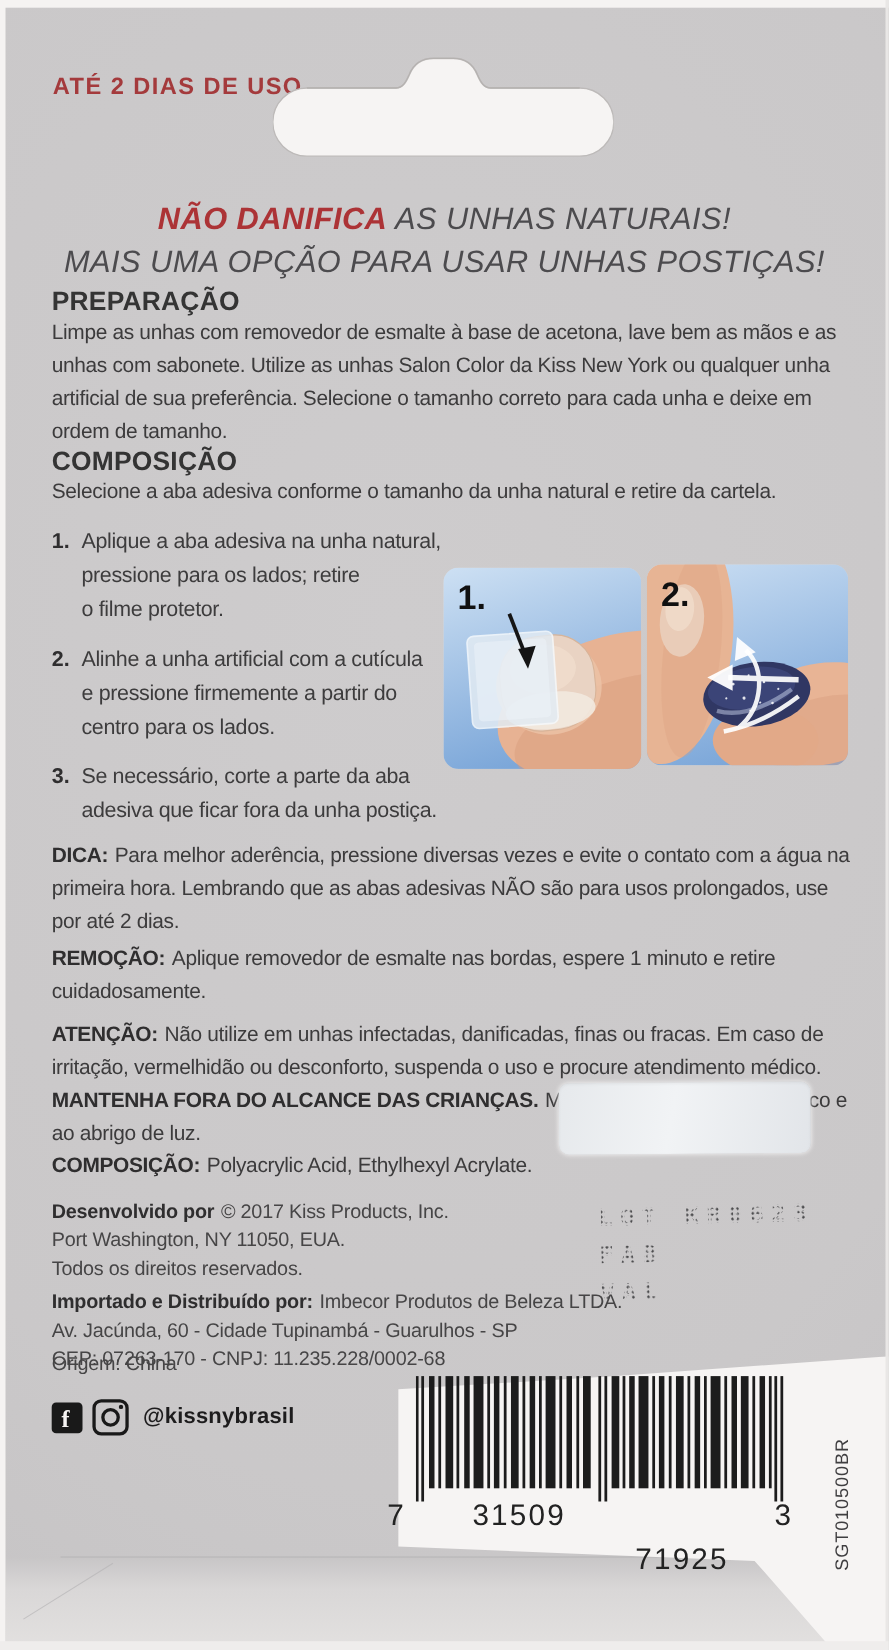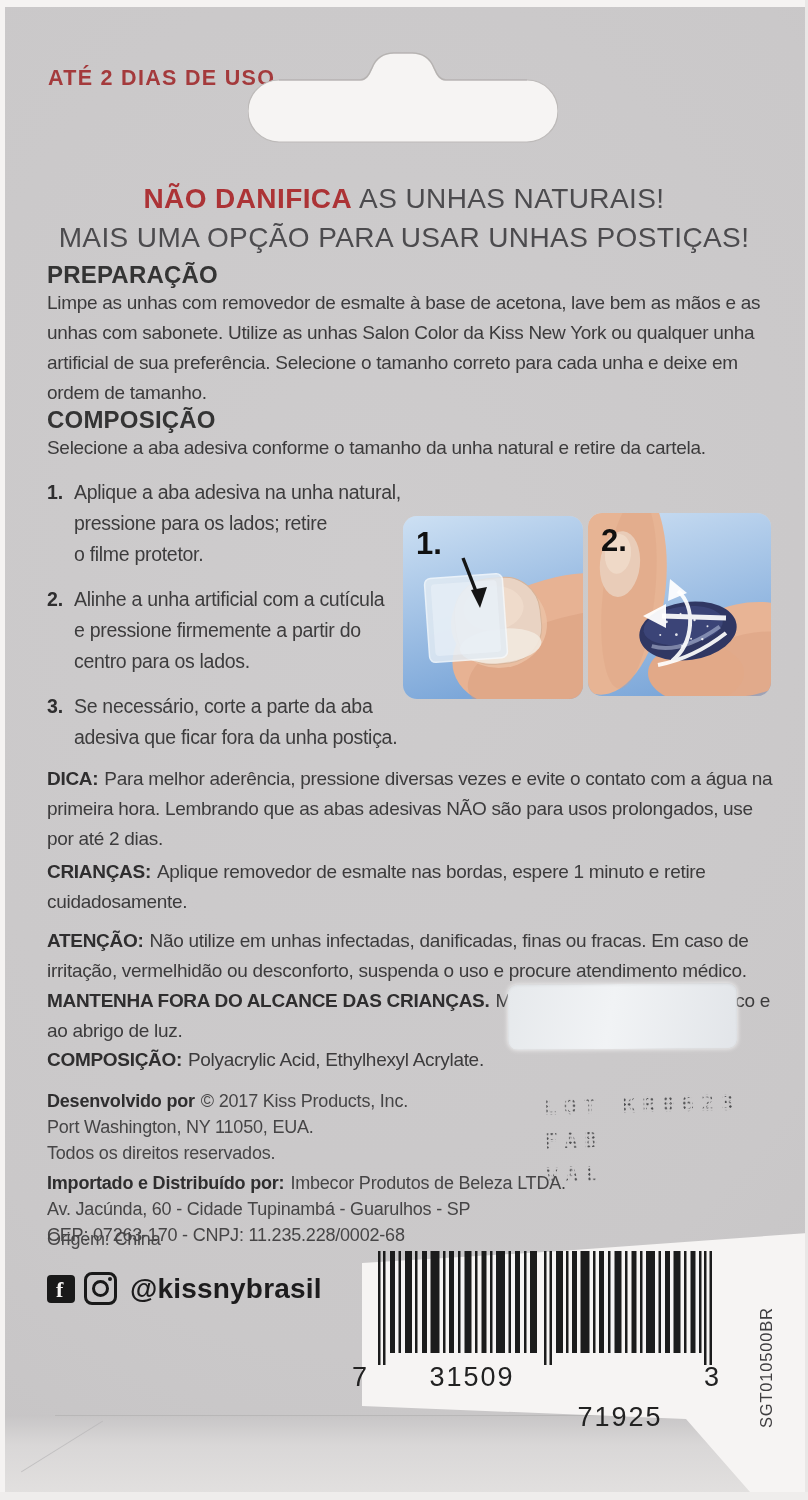--- a/index.html
+++ b/index.html
@@ -27,21 +27,21 @@
 
   
   .note{position:absolute;left:48px;top:30px;font-size:21.5px;font-weight:bold;
         letter-spacing:1.3px;color:#a43a3c;margin-top:36px;}
 
   
   .hang{position:absolute;left:248px;top:48px;}
 
   
   .headline{position:absolute;left:0;top:179px;width:808px;text-align:center;
-        font-size:28px;line-height:39px;color:#4c4b4e;letter-spacing:.4px;}
+        font-size:28px;line-height:39px;color:#4c4b4e;letter-spacing:.4px;font-style:italic;}
   .headline .hl{color:#ac3336;font-weight:bold;padding-right:7px;}
 
   .h2label{position:absolute;left:47px;font-size:24px;font-weight:bold;color:#343434;letter-spacing:.2px;}
   .body-text{position:absolute;left:47px;width:748px;font-size:19px;line-height:30px;
         letter-spacing:-.3px;color:#3c3b3c;white-space:pre-line;}
   .plabel{font-weight:bold;padding-right:6px;color:#2f2e2f;}
 
   
   .steps{position:absolute;left:47px;top:477px;width:362px;}
   .step{display:flex;margin-bottom:14px;}
@@ -74,21 +74,21 @@
         mask-size:4.6px 4.6px;}
 
   
   .social{position:absolute;left:47px;top:1272px;display:flex;align-items:center;}
   .fb{width:28px;height:28px;background:#191919;border-radius:4px;position:relative;margin-right:9px;}
   .fb span{position:absolute;left:9px;top:2px;color:#f6f4f3;font-size:22px;font-weight:bold;
         font-family:"Liberation Serif", serif;}
   .ig{width:27px;height:27px;border:3px solid #191919;border-radius:8px;position:relative;margin-right:13px;}
   .ig .lens{position:absolute;left:5px;top:5px;width:11px;height:11px;border:3px solid #191919;border-radius:50%;}
   .ig .dot{position:absolute;right:2px;top:2px;width:4px;height:4px;background:#191919;border-radius:50%;}
-  .handle{font-size:28px;font-weight:bold;color:#1d1c1d;letter-spacing:.2px;}
+  .handle{font-size:20px;font-weight:bold;color:#1d1c1d;letter-spacing:.2px;}
   .website{position:absolute;left:47px;top:1306px;font-size:24.5px;font-weight:bold;color:#9c3134;letter-spacing:-.2px;}
 
   
   .barcode-svg{position:absolute;left:378px;top:1251px;}
   .bc-digit{position:absolute;top:1362px;font-size:27px;color:#222;letter-spacing:2px;}
   .bc-d1{left:352px;}
   .bc-g1{left:404px;width:136px;text-align:center;}
   .bc-g2{left:552px;width:136px;text-align:center;margin-top:40px;}
   .bc-d2{left:704px;}
   .side-code{position:absolute;left:757px;top:1258px;height:170px;
@@ -230,21 +230,21 @@
     <span class="fig-label">2.</span>
   </div>
 
   <div class="body-text" style="top:734px">
     <span class="plabel">DICA:</span><span>Para melhor aderência, pressione diversas vezes e evite o contato com a água na
 primeira hora. Lembrando que as abas adesivas NÃO são para usos prolongados, use
 por até 2 dias.</span>
   </div>
 
   <div class="body-text" style="top:827px">
-    <span class="plabel">CRIANÇAS:</span><span>Aplique removedor de esmalte nas bordas, espere 1 minuto e retire
+    <span class="plabel">REMOÇÃO:</span><span>Aplique removedor de esmalte nas bordas, espere 1 minuto e retire
 cuidadosamente.</span>
   </div>
 
   <div class="body-text" style="top:896px">
     <span class="plabel">ATENÇÃO:</span><span>Não utilize em unhas infectadas, danificadas, finas ou fracas. Em caso de
 irritação, vermelhidão ou desconforto, suspenda o uso e procure atendimento médico.
 </span><span class="plabel">MANTENHA FORA DO ALCANCE DAS CRIANÇAS.</span><span>Mantenha em local seco, fresco e
 ao abrigo de luz.</span>
   </div>
 

